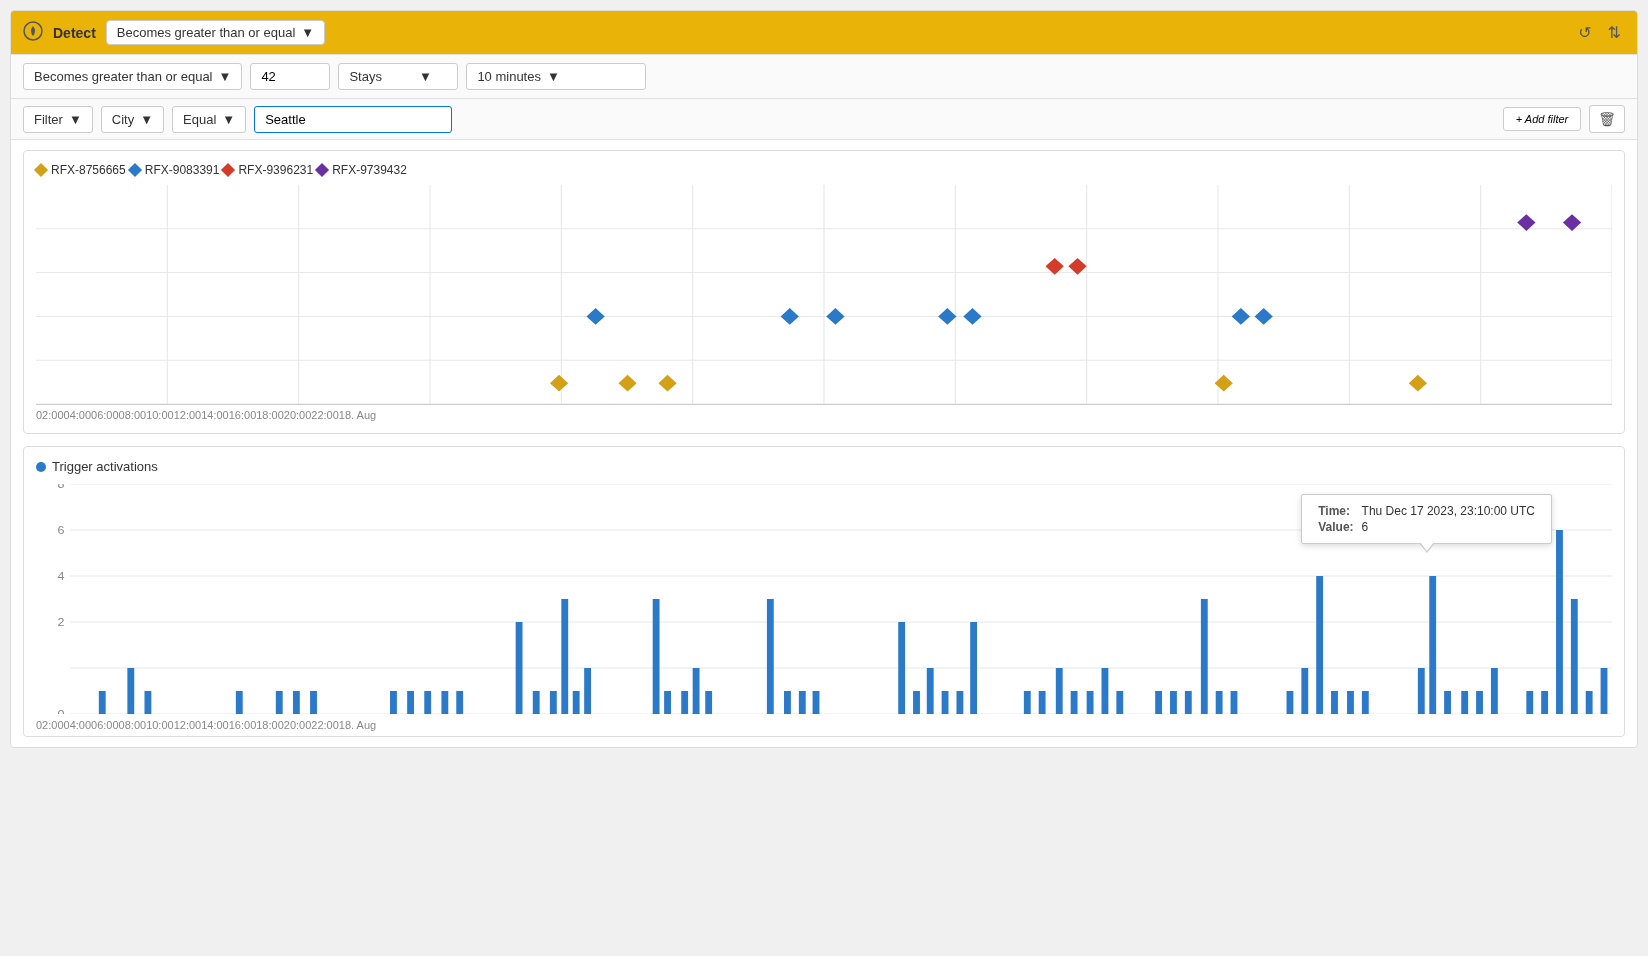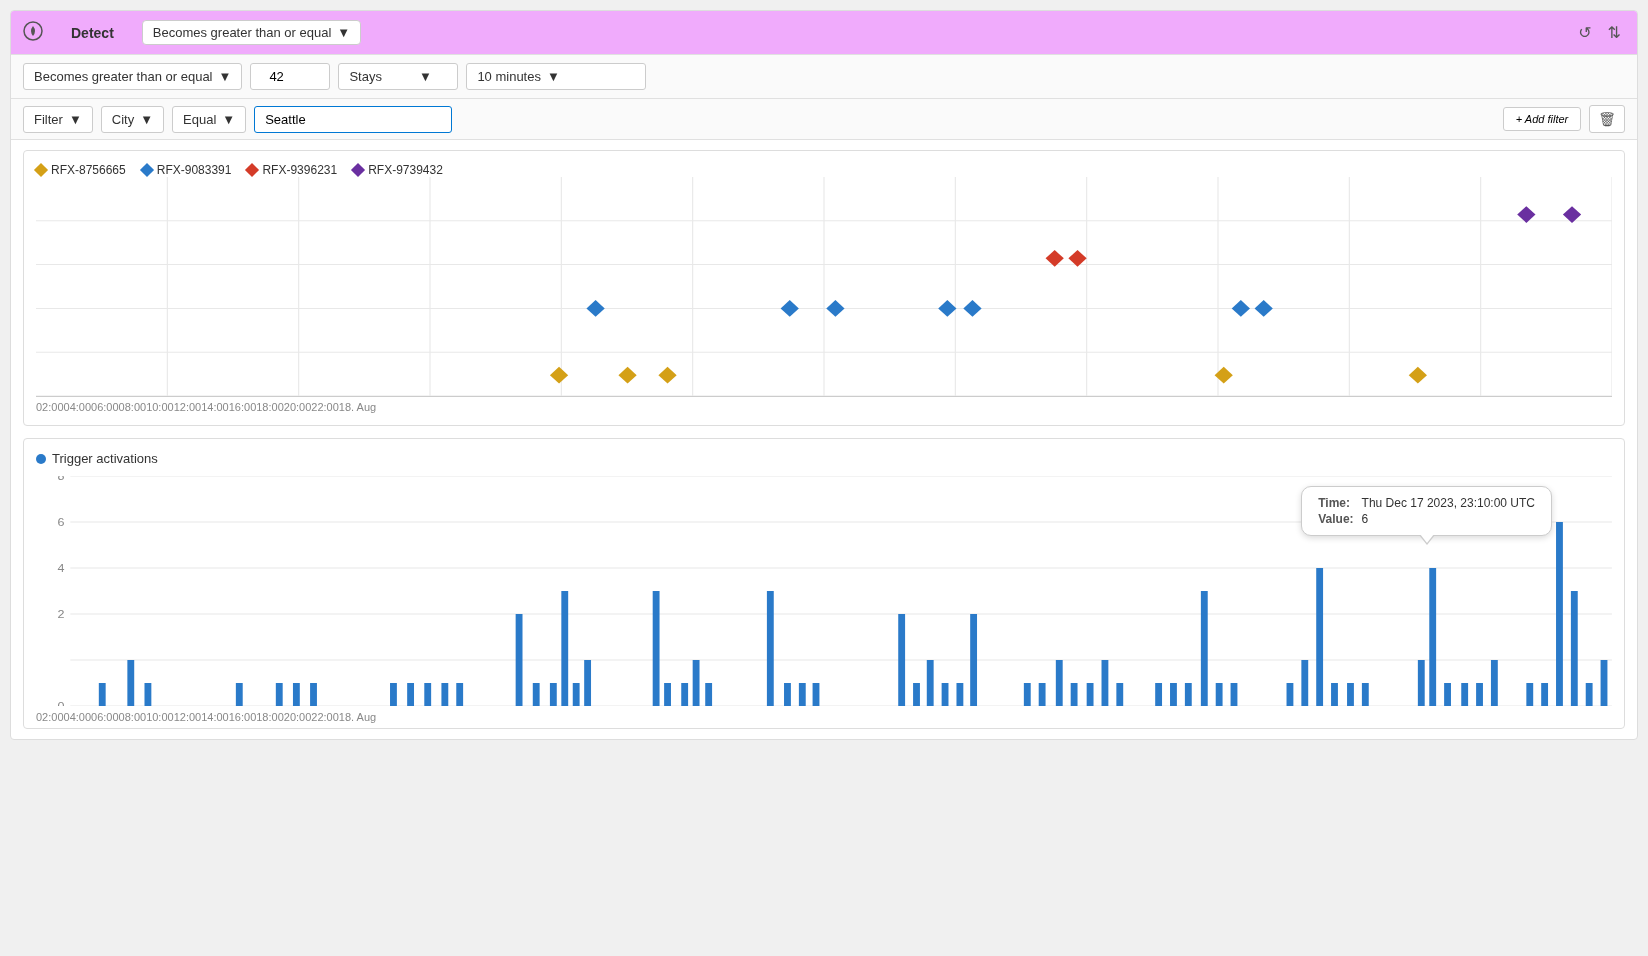--- a/index.html
+++ b/index.html
@@ -13,23 +13,23 @@
       background: #fff;
       border: 1px solid #ddd;
       margin: 10px;
       border-radius: 4px;
       overflow: hidden;
     }
     .header {
       display: flex;
       align-items: center;
       padding: 8px 12px;
-      background: #f0abfc;
+      background: #eab308;
       border-bottom: 1px solid #e0e0e0;
-      gap: 28px;
+      gap: 10px;
     }
     .detect-label {
       font-weight: 600;
       color: #333;
       font-size: 14px;
     }
     .header-dropdown {
       display: flex;
       align-items: center;
       gap: 6px;
@@ -78,21 +78,21 @@
       border: 1px solid #ccc;
       border-radius: 3px;
       background: #fff;
       cursor: pointer;
       font-size: 13px;
       white-space: nowrap;
     }
     .dropdown-field.wide { min-width: 180px; }
     .dropdown-field.medium { min-width: 120px; gap: 37px; }
     .text-input {
-      padding: 5px 18px;
+      padding: 5px 10px;
       border: 1px solid #ccc;
       border-radius: 3px;
       font-size: 13px;
       width: 80px;
     }
     .text-input-city {
       padding: 5px 10px;
       border: 1px solid #0078d4;
       border-radius: 3px;
       font-size: 13px;
@@ -127,21 +127,22 @@
       gap: 12px;
     }
     .chart-panel {
       border: 1px solid #ddd;
       border-radius: 4px;
       background: #fff;
       padding: 12px;
     }
     .legend {
       display: flex;
-      gap: 16px;
+      gap: 4px;
+      margin-bottom: 8px;
       flex-wrap: wrap;
     }
     .legend-item {
       display: flex;
       align-items: center;
       gap: 5px;
       font-size: 12px;
     }
     .legend-diamond {
       width: 10px;
@@ -178,21 +179,21 @@
       border-radius: 50%;
       background: #2a7ac9;
       display: inline-block;
     }
     .tooltip-box {
       position: absolute;
       top: 10px;
       right: 60px;
       background: #fff;
       border: 1px solid #ccc;
-      border-radius: 10px;
+      border-radius: 2px;
       padding: 8px 12px;
       font-size: 12px;
       box-shadow: 0 2px 6px rgba(0,0,0,0.15);
       z-index: 10;
     }
     .tooltip-box table { border-collapse: collapse; }
     .tooltip-box td { padding: 1px 4px; }
     .tooltip-box td:first-child { font-weight: 600; color: #555; }
     .tooltip-arrow {
       position: absolute;

